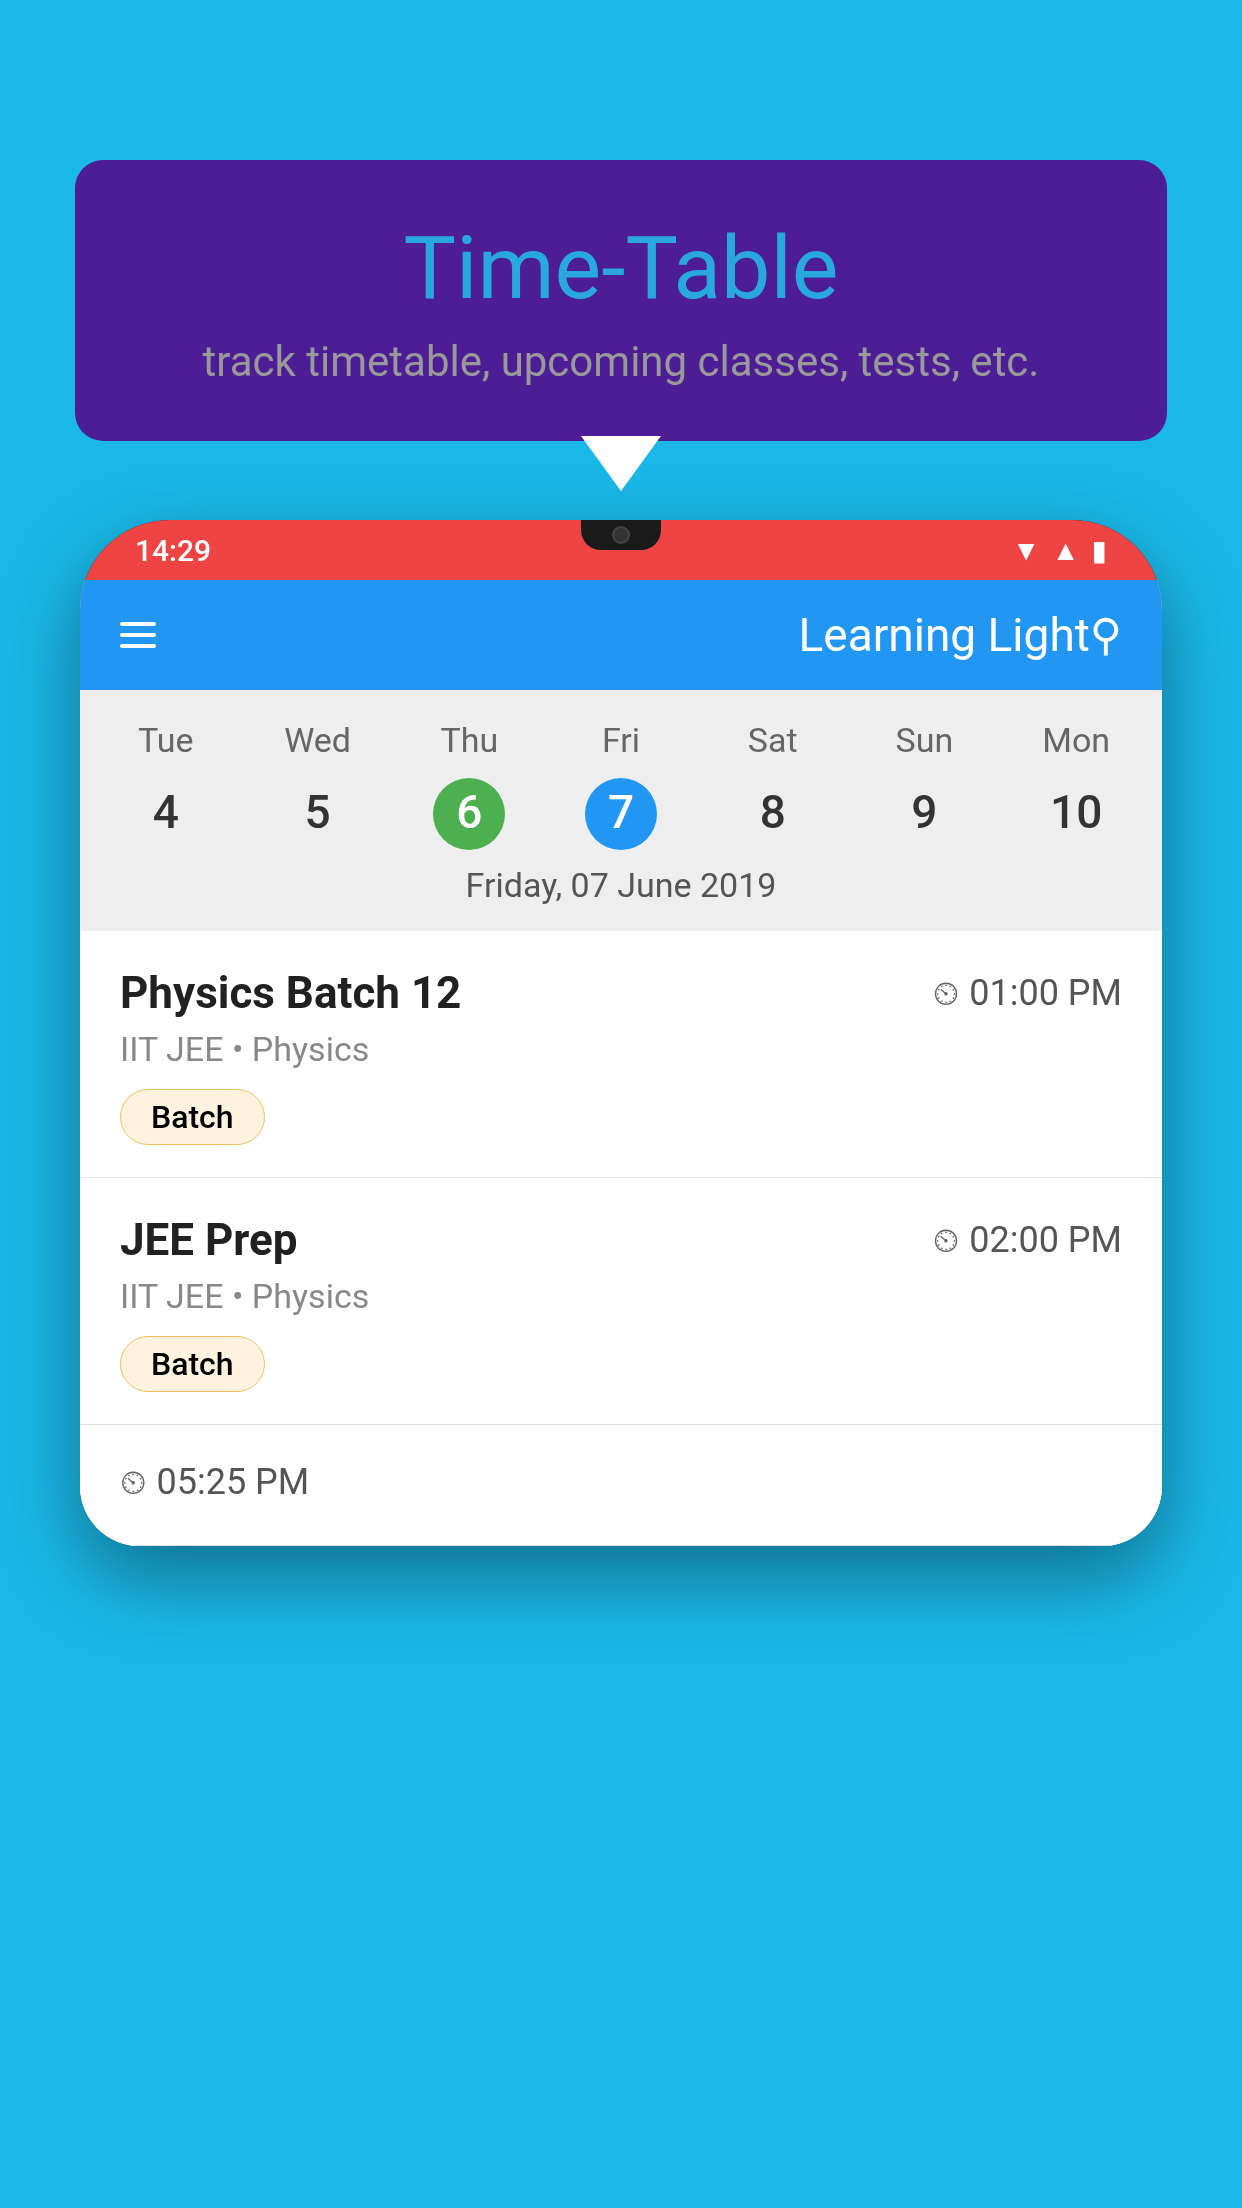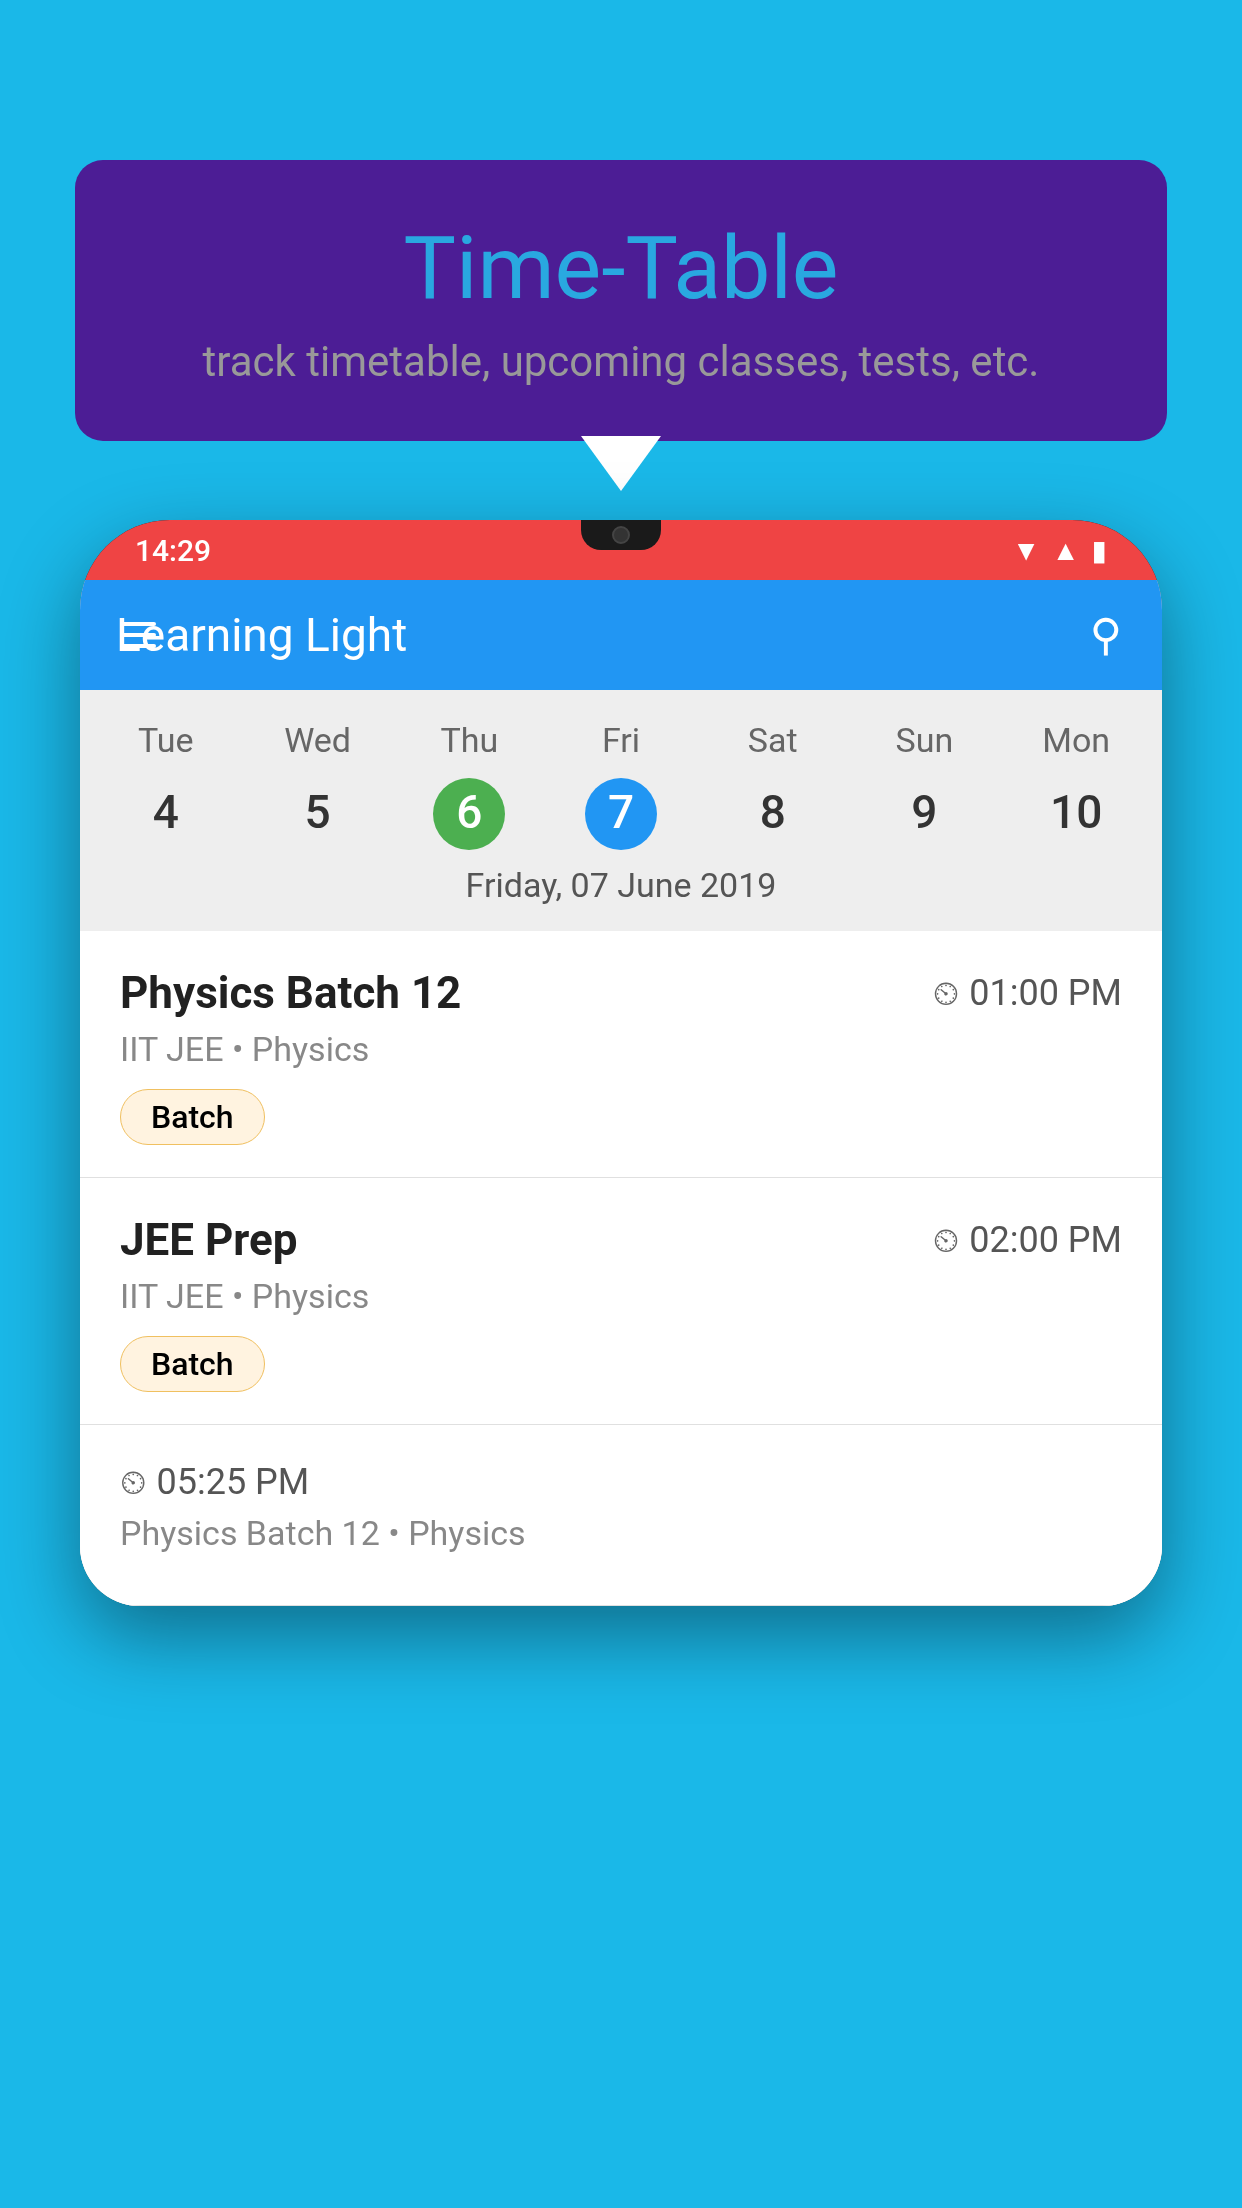--- a/index.html
+++ b/index.html
@@ -140,21 +140,21 @@
       align-items: center;
       padding: 0 40px;
       justify-content: space-between;
     }
 
     .app-bar-title {
       color: white;
       font-size: 46px;
       font-weight: 400;
       flex: 1;
-      text-align: left;
+      text-align: right;
       margin-left: -40px;
     }
 
     .hamburger-icon {
       color: white;
       font-size: 38px;
       cursor: pointer;
       display: flex;
       flex-direction: column;
       gap: 7px;
@@ -380,19 +380,18 @@
               <div class="class-time"><span class="clock-icon">⏲</span> 01:00 PM</div>
             </div><div class="class-meta">IIT JEE • Physics</div><span class="batch-tag">Batch</span></div>
           <div class="class-item"><div class="class-item-header">
               <div class="class-name">JEE Prep</div>
               <div class="class-time"><span class="clock-icon">⏲</span> 02:00 PM</div>
             </div><div class="class-meta">IIT JEE • Physics</div><span class="batch-tag">Batch</span></div>
           <div class="class-item">
             <div class="class-item-header">
               <div class="class-time"><span class="clock-icon">⏲</span> 05:25 PM</div>
             </div>
-            <div class="class-meta">Physics Batch 12 • Physics</div>
           </div>
         </div>
 
     </div>
   </div>
 </div>
 
 </body></html>

